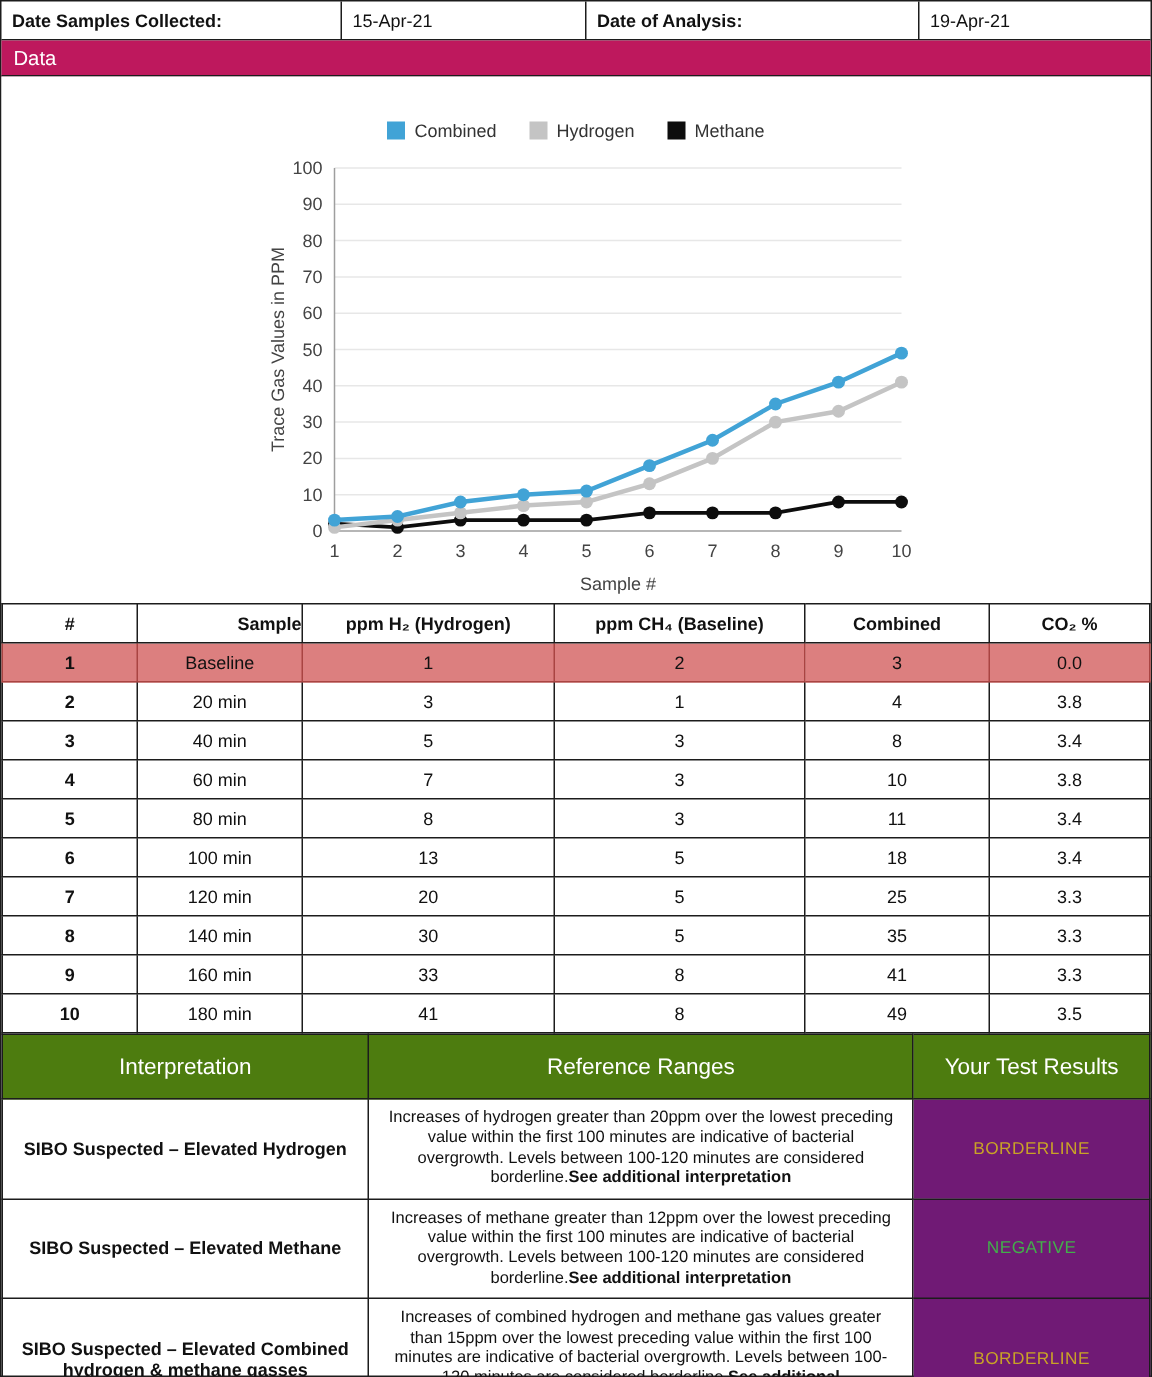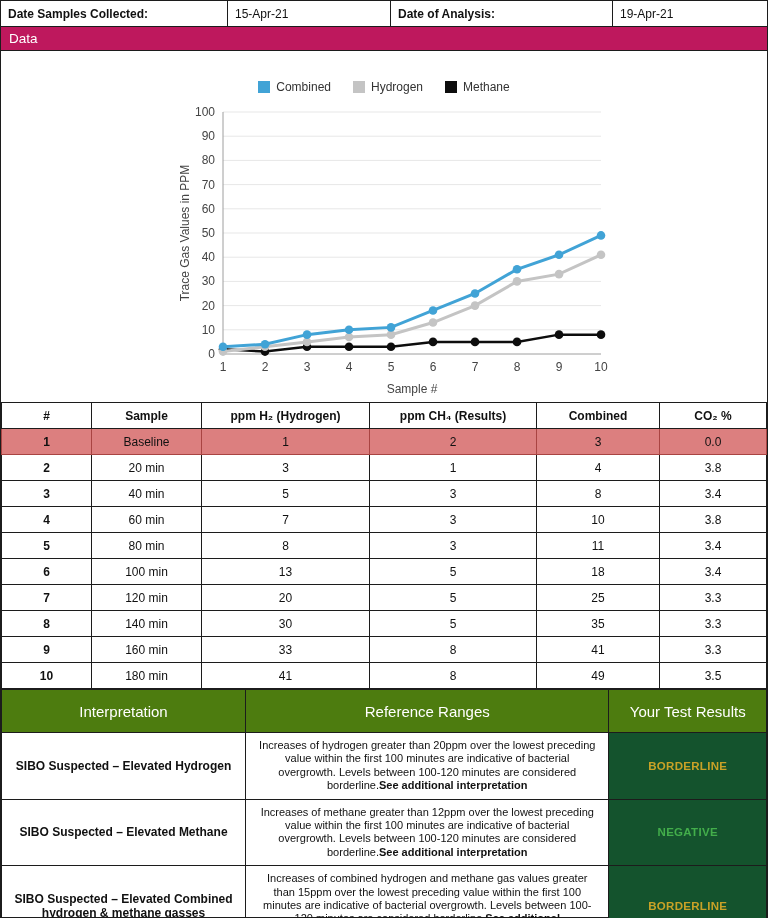--- a/index.html
+++ b/index.html
@@ -75,21 +75,21 @@
   }
   table.results th, table.results td {
     border: 1px solid #1c1c1c;
     height: 26px;
     text-align: center;
     vertical-align: middle;
   }
   table.results th { font-weight: bold; }
   table.results td:first-child { font-weight: bold; }
   table.results th:nth-child(1) { width: 90px; }
-  table.results th:nth-child(2) { width: 110px; }
+  table.results th:nth-child(2) { width: 110px; text-align: right; }
   table.results th:nth-child(3) { width: 168px; }
   table.results th:nth-child(4) { width: 167px; }
   table.results th:nth-child(5) { width: 123px; }
   tr.baseline td { background: #dc7f7f; border-color: #a94442; }
 
   
   table.interp {
     width: 100%;
     border-collapse: collapse;
     flex: 0 0 auto;
@@ -111,23 +111,23 @@
     font-size: 12px;
     padding: 4px 4px;
   }
   td.interp-ref {
     font-size: 11px;
     line-height: 1.22;
     padding: 6px 12px;
   }
   td.interp-ref b { font-weight: bold; }
   td.interp-result {
-    font-weight: bold;
+    font-weight: normal;
     font-size: 11.5px;
-    background: #14532d;
+    background: #701a75;
     letter-spacing: 0.3px;
   }
   table.interp tbody tr { height: 64px; }
 </style>
 </head>
 <body>
 
 <div class="page">
 
   <div class="top-table">
@@ -225,21 +225,21 @@
         <circle cx="600" cy="135.42000000000002" r="4.3" fill="#41a3d6"></circle>
       </svg>
   </div>
 
   <table class="results">
     <thead>
       <tr>
           <th>#</th>
           <th>Sample</th>
           <th>ppm H₂ (Hydrogen)</th>
-          <th>ppm CH₄ (Results)</th>
+          <th>ppm CH₄ (Baseline)</th>
           <th>Combined</th>
           <th>CO₂ %</th>
         </tr>
     </thead>
     <tbody>
         <tr class="baseline">
           <td>1</td>
           <td>Baseline</td>
           <td>1</td>
           <td>2</td>

